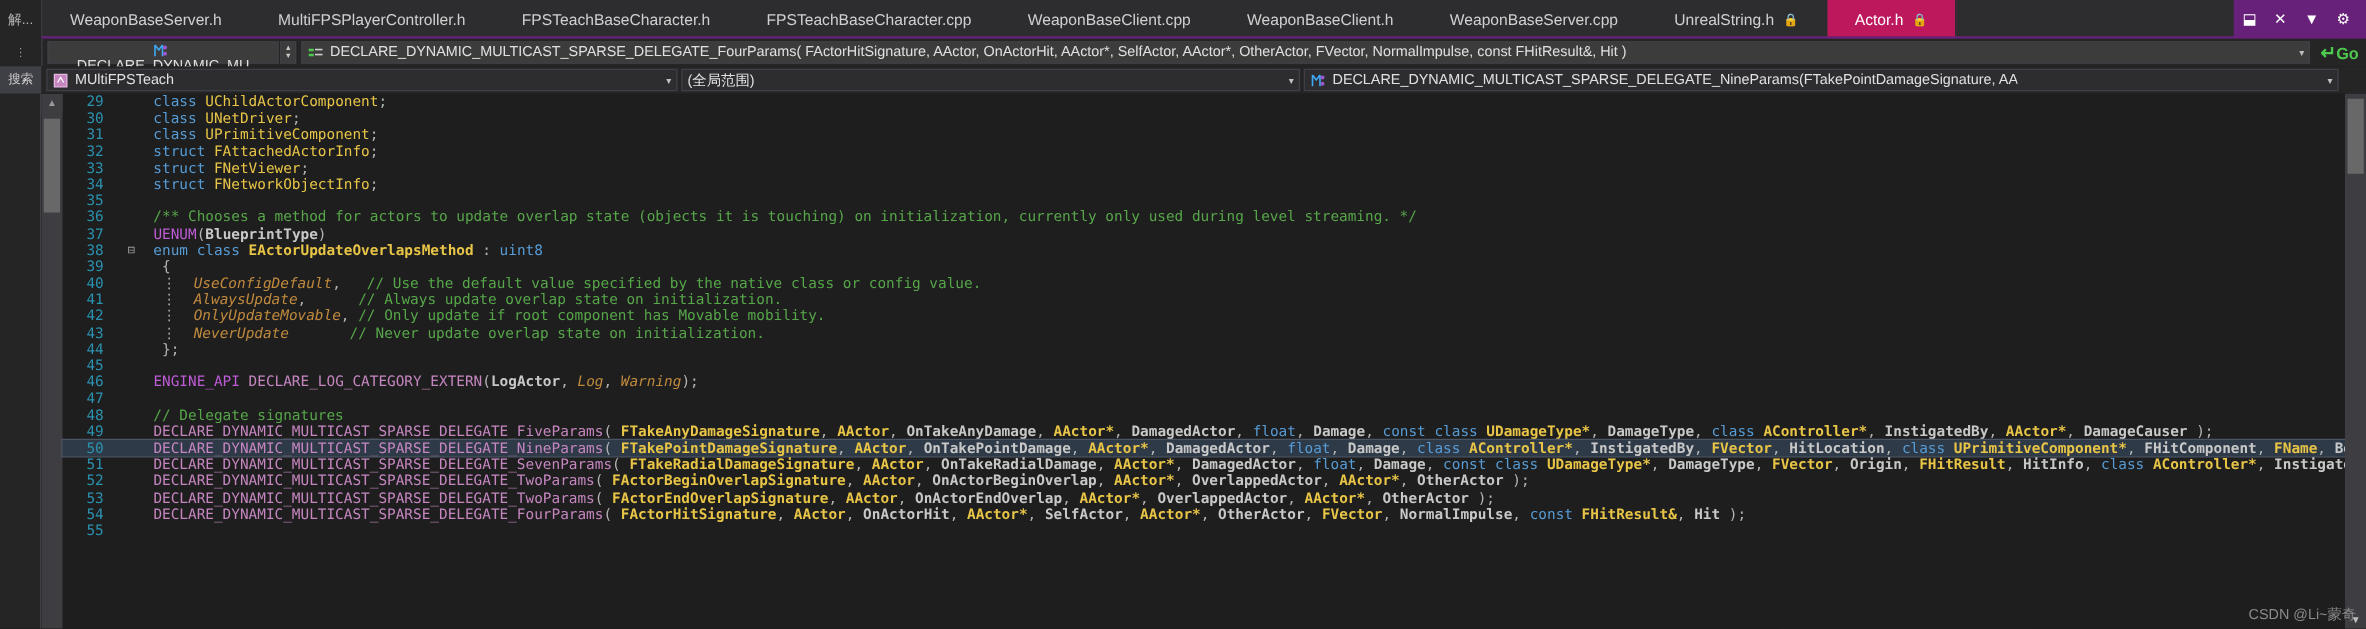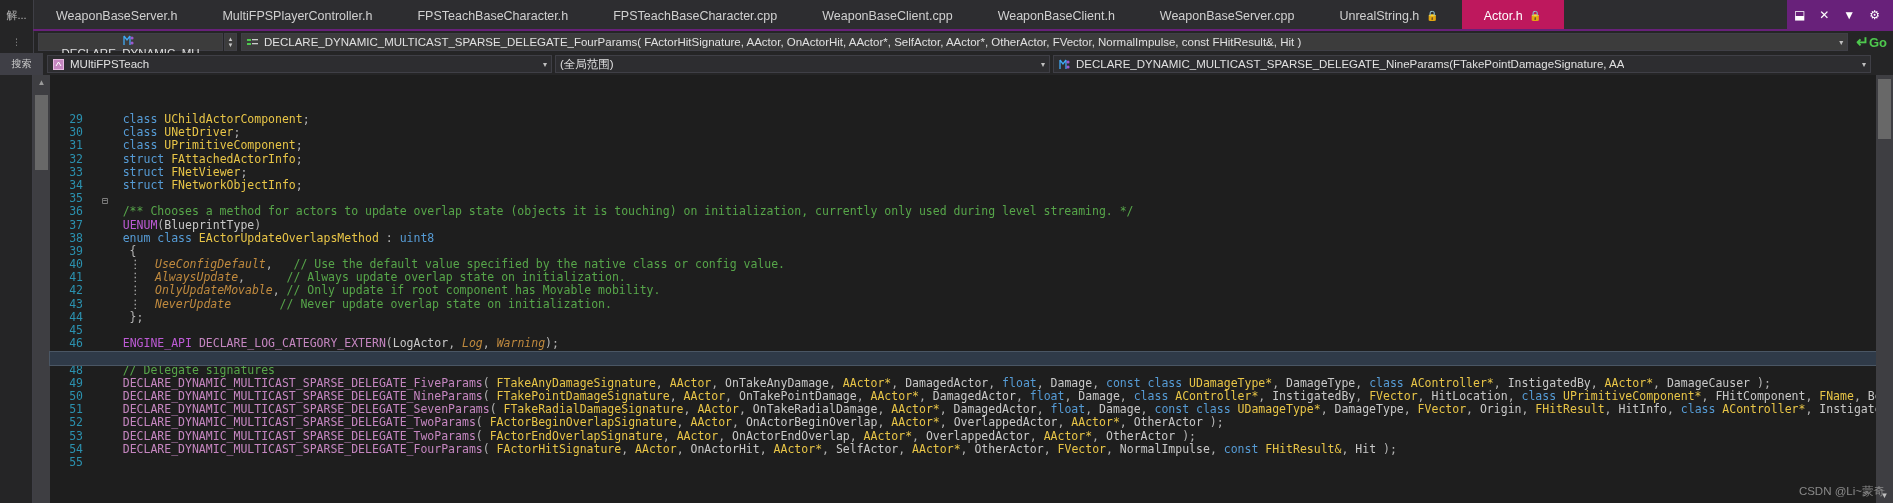--- a/index.html
+++ b/index.html
@@ -143,21 +143,21 @@
   
   .scopebar {
     position: absolute;
     left: 0; top: 53px;
     width: 1893px; height: 22px;
     background: #252526;
     display: flex;
     align-items: center;
   }
   .search-btn {
-    width: 43px; height: 22px;
+    width: 33px; height: 22px;
     background: #3f3f46;
     color: #cfcfcf;
     font-size: 10px;
     text-align: center;
     line-height: 22px;
   }
   .combo-file { width: 505px; margin-left: 4px; background:#2d2d30; }
   .combo-scope { width: 495px; margin-left: 3px; background:#2d2d30; }
   .combo-member2 { flex: 1; margin-left: 3px; background:#2d2d30; margin-right: 22px;}
 
@@ -212,37 +212,36 @@
     display: block;
     white-space: pre;
     position: relative;
   }
   .num {
     display: inline-block;
     width: 33px;
     text-align: right;
     color: #2b91af;
     margin-right: 12px;
-    margin-top: 38px;
   }
   .fold {
     position: absolute;
     left: 52px;
     color: #9a9a9a;
     font-size: 10px;
   }
 
   
   .kw      { color: #569cd6; }
   .type    { color: #e8c547; }
-  .typeb   { color: #e8c547; font-weight: normal; }
+  .typeb   { color: #e8c547; font-weight: bold; }
   .cmt     { color: #57a64a; }
   .macro   { color: #c586c0; }
   .macro2  { color: #be5bd6; }
-  .ident   { color: #c8c8c8; }
+  .ident   { color: #c8c8c8; font-weight: bold; }
   .punc    { color: #b4b4b4; }
   .enumv   { color: #c08a3e; font-style: italic; }
   .hl      { background: #2f3a48; outline: 1px solid #4a5664; }
 
   .watermark {
     position: absolute;
     right: 8px; bottom: 4px;
     color: #8a8a8a;
     font-size: 11.5px;
     font-family: "Liberation Sans", sans-serif;

